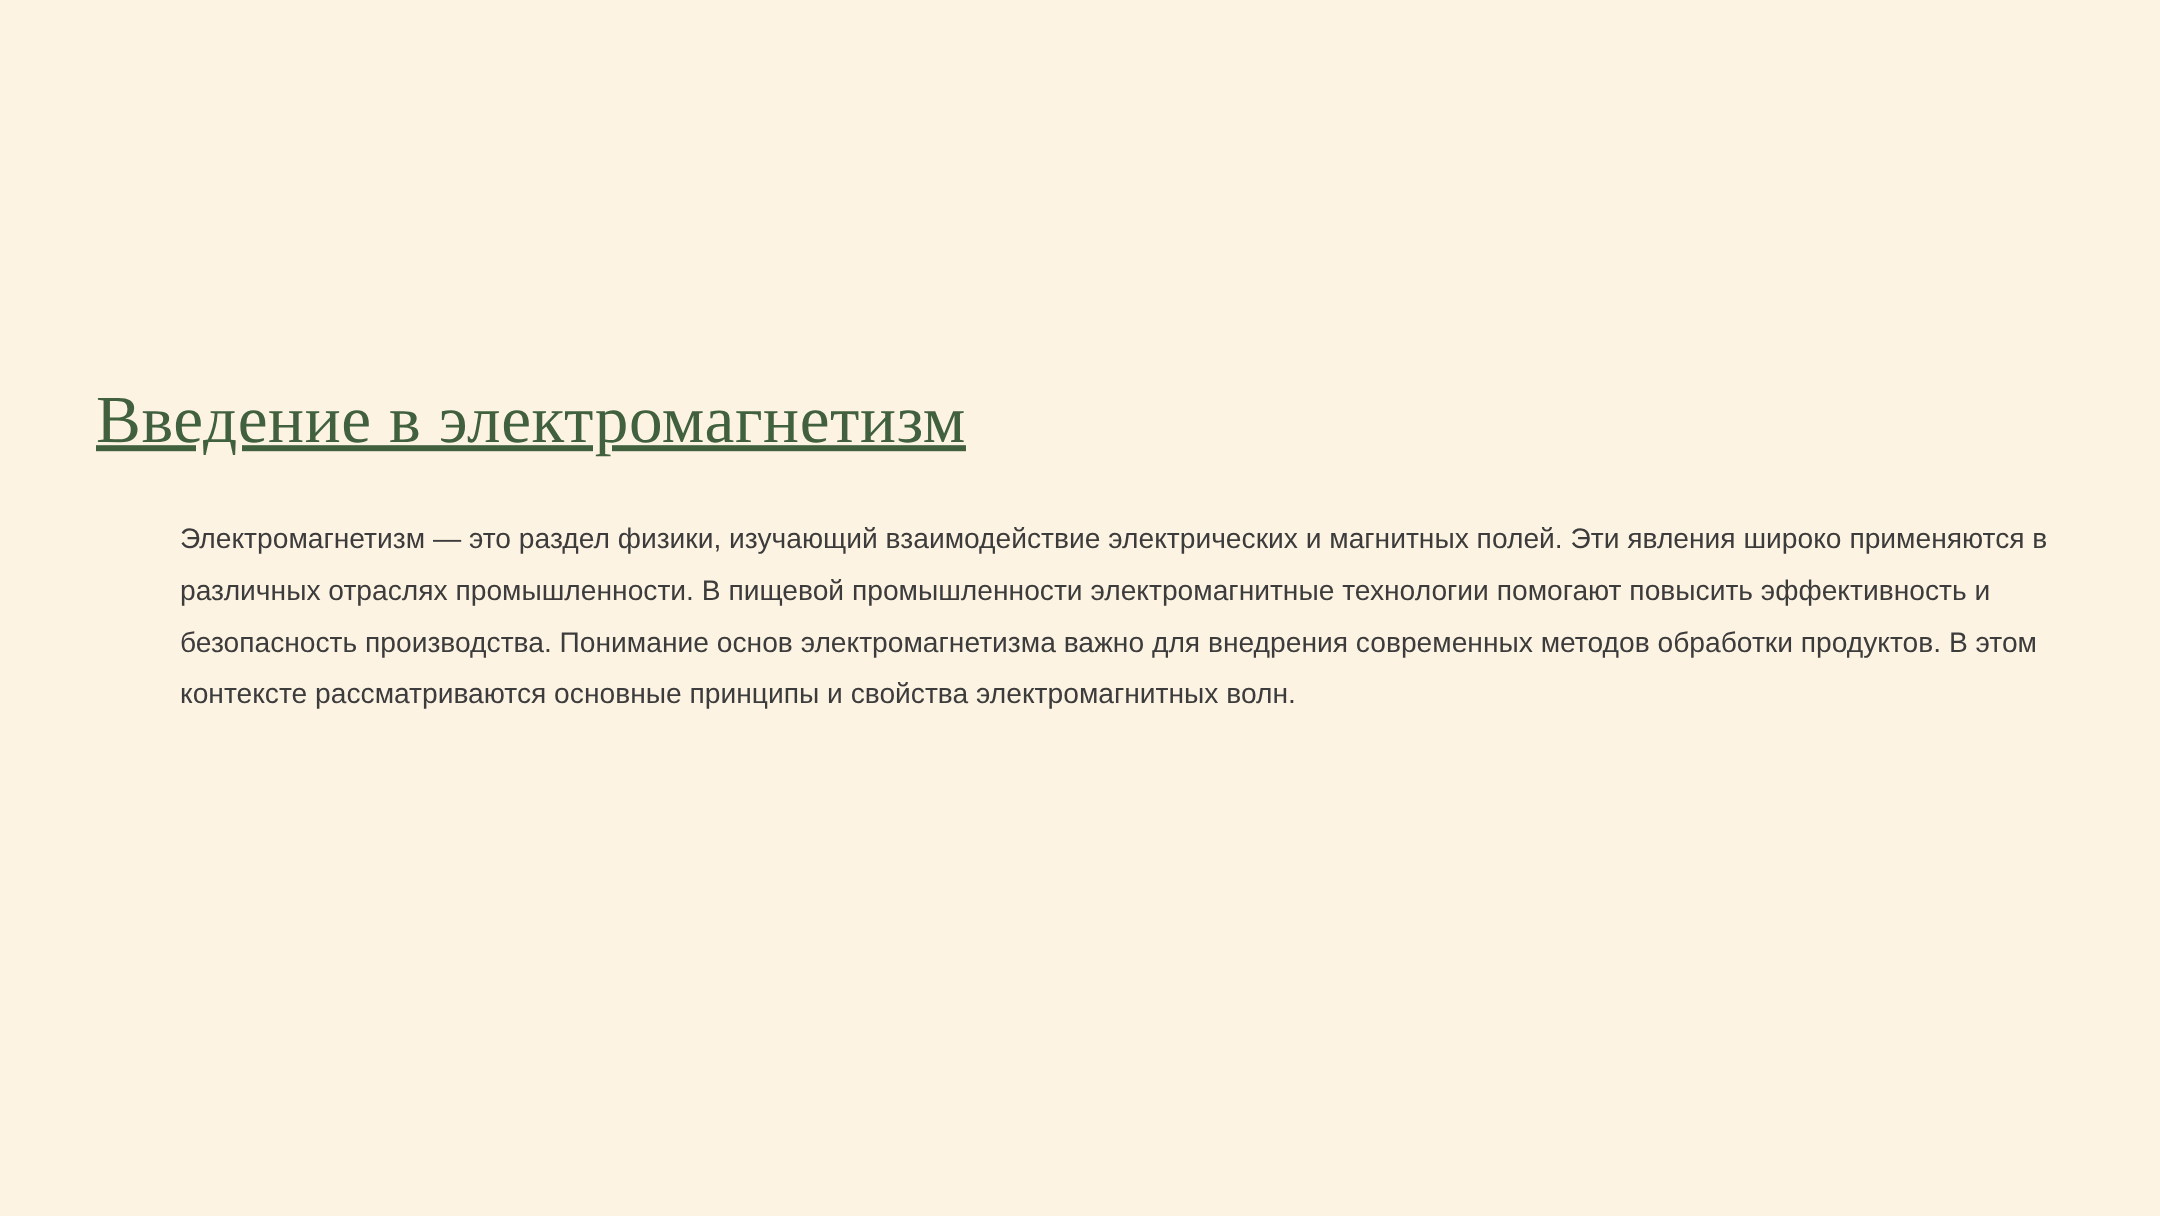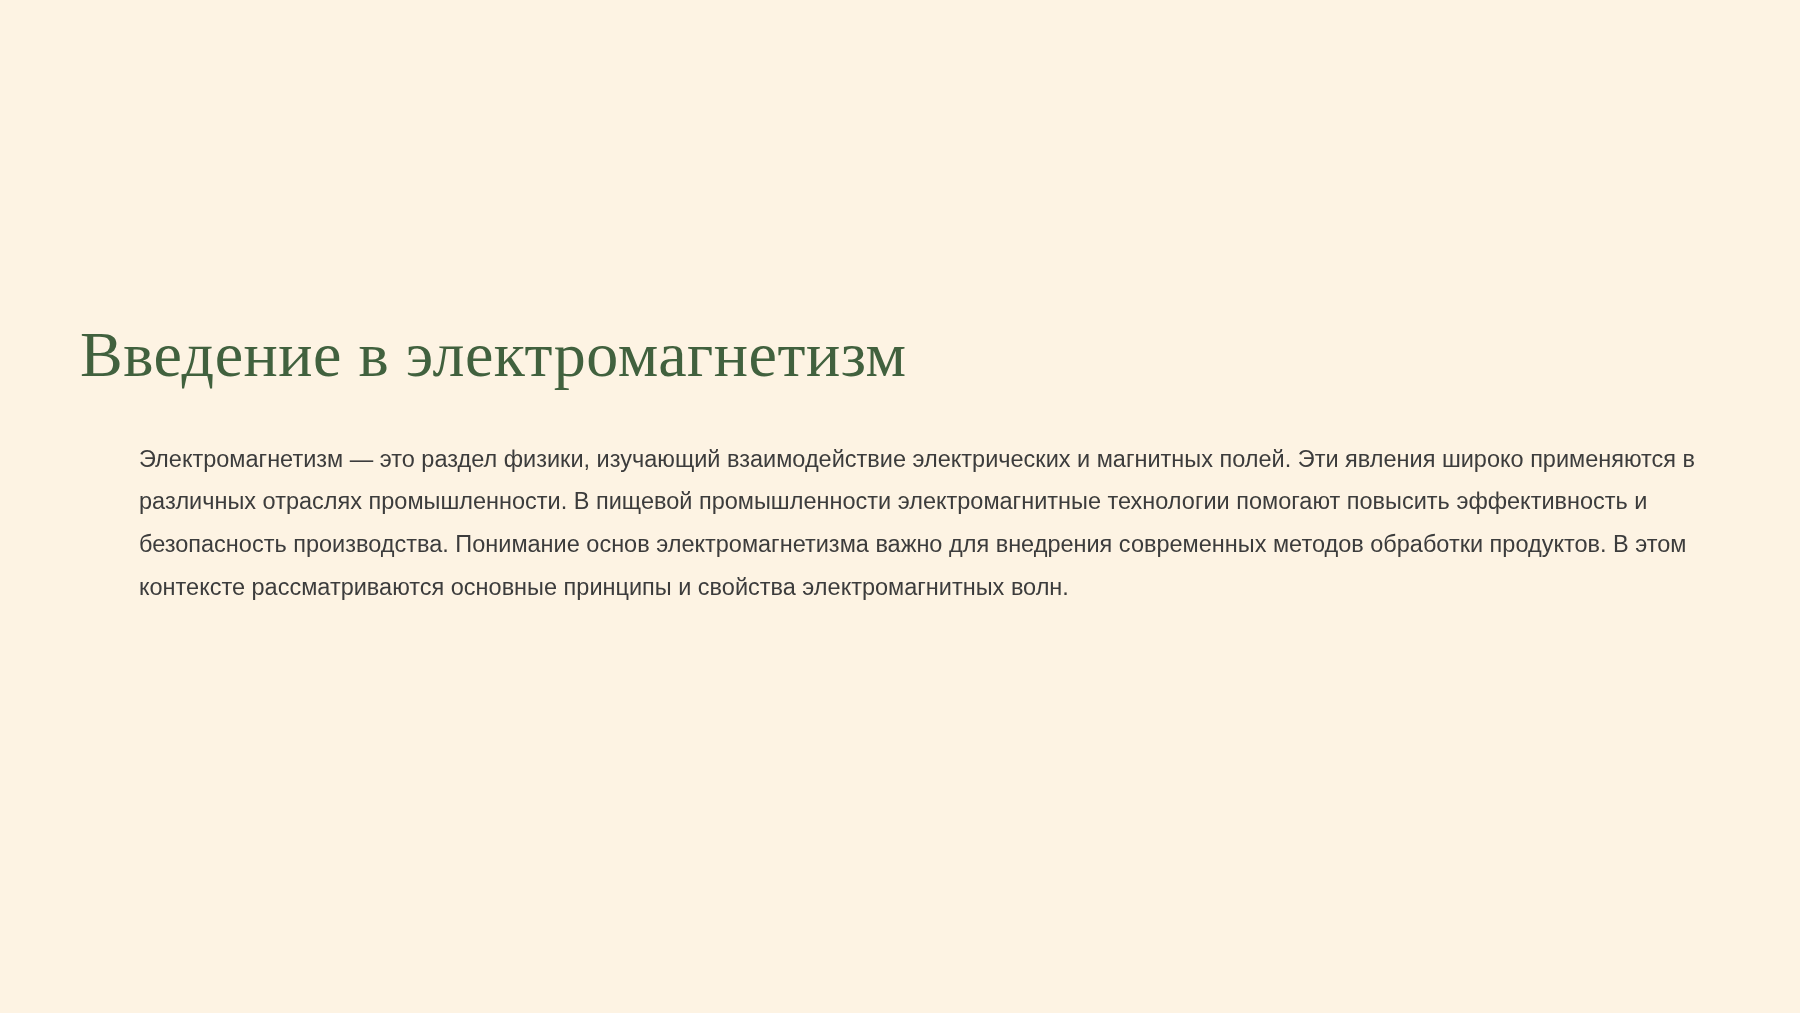--- a/index.html
+++ b/index.html
@@ -21,31 +21,33 @@
     background: #FDF3E3;
   }
   .content {
     position: absolute;
     left: 80px;
     top: 318px;
     width: 1640px;
   }
   .slide-title {
     font-family: "Liberation Serif", serif;
-    font-size: 64px;
+    font-size: 56px;
     font-weight: 400;
     color: #41613E;
     letter-spacing: 0.5px;
     line-height: 1.15;
     margin: 0 0 40px 0;
     white-space: nowrap;
+    text-decoration: underline;
   }
   .body-block {
     display: flex;
     align-items: flex-start;
+    margin-left: 11px;
   }
   .accent-bar {
     width: 7px;
     background: #41613E;
     flex: 0 0 auto;
     border-radius: 0px;
   }
   .body-text {
     font-family: "Liberation Sans", sans-serif;
     font-size: 23.5px;

